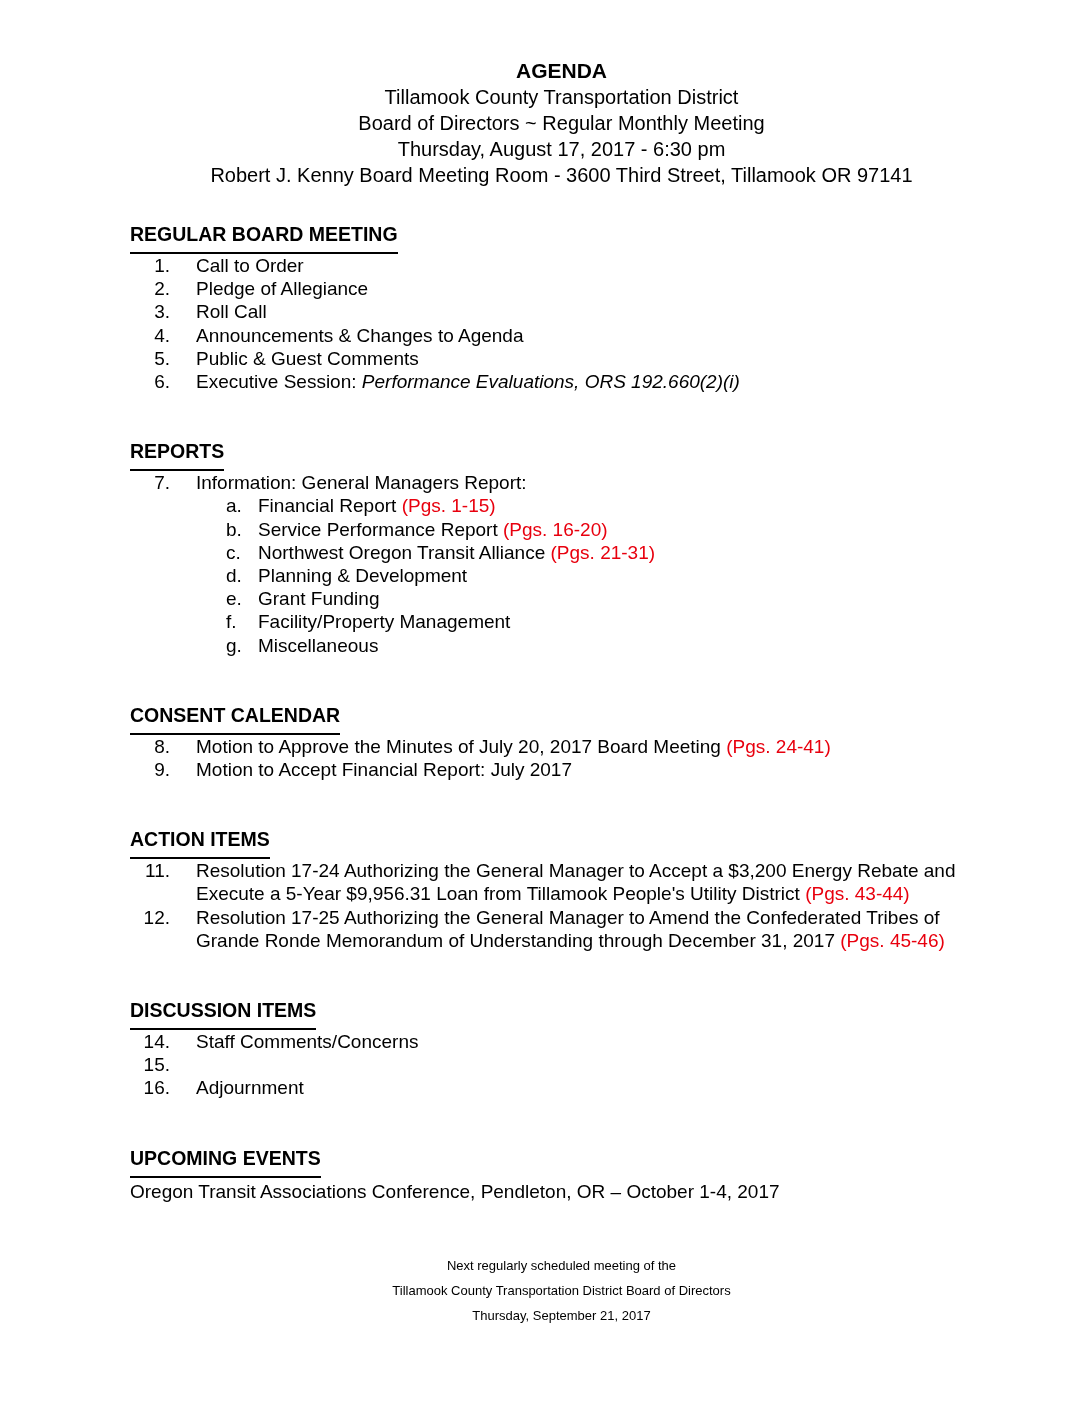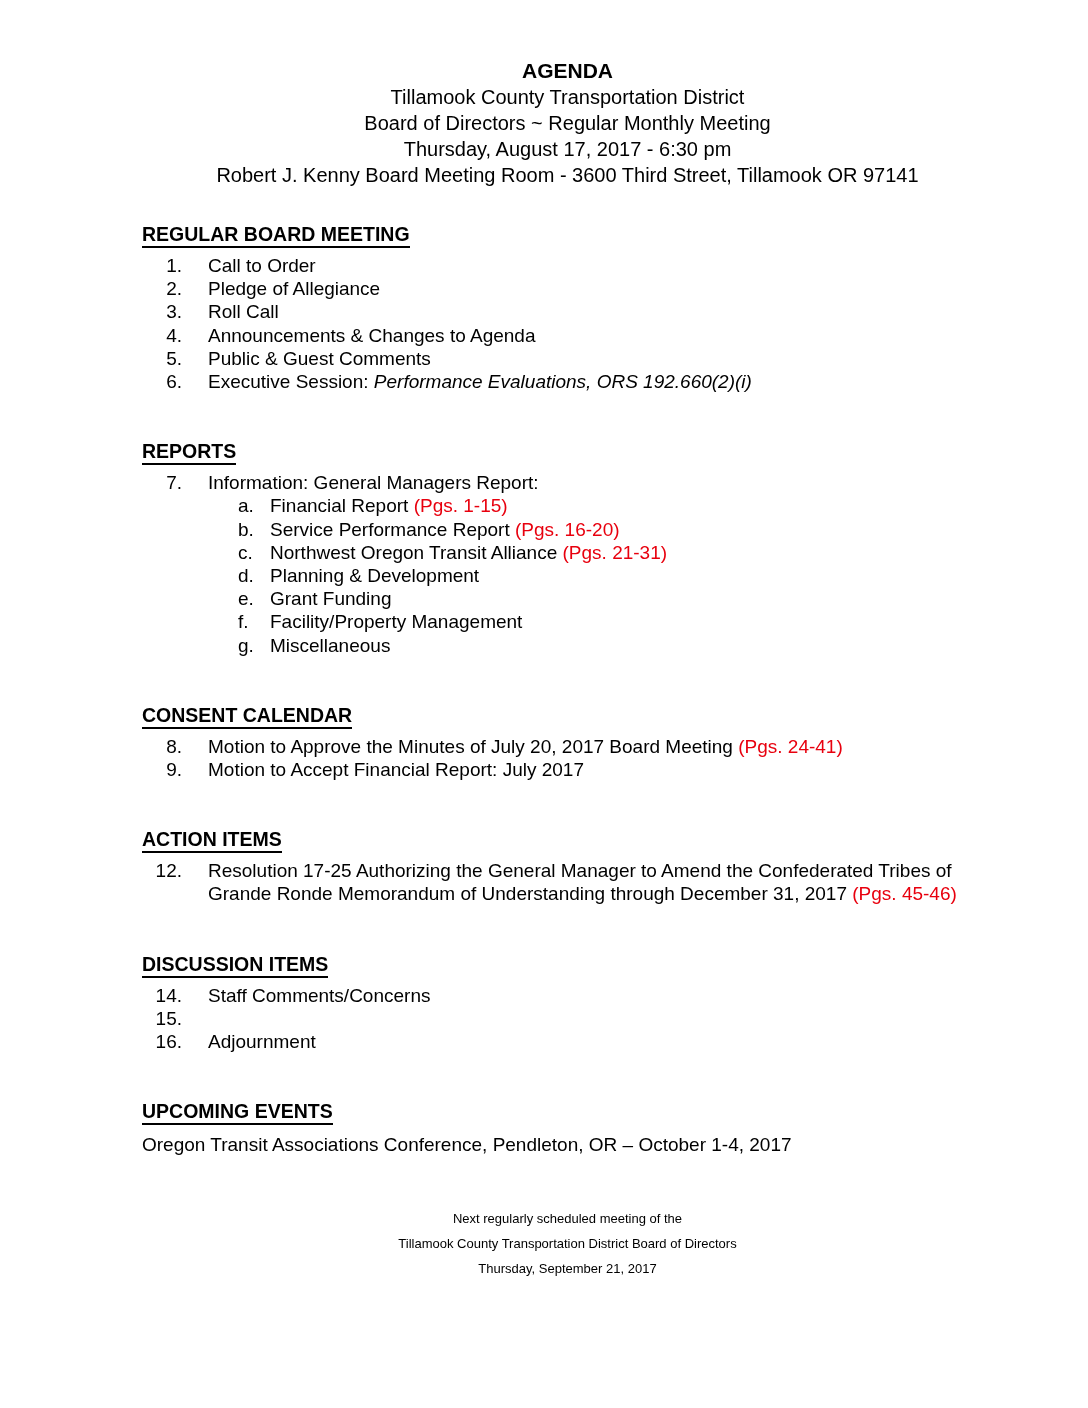--- a/index.html
+++ b/index.html
@@ -6,42 +6,41 @@
   html, body { background: #ffffff; }
   body {
     width: 1088px;
     height: 1408px;
     font-family: "Liberation Sans", "DejaVu Sans", sans-serif;
     color: #000000;
     overflow: hidden;
   }
   .doc {
     padding: 58px 95px 0 130px;
-    margin-left: 12px;
   }
   .doc-header {
     text-align: center;
     font-size: 20px;
     line-height: 26px;
   }
   .doc-header .doc-title {
     font-weight: bold;
     font-size: 21px;
   }
   .sections .section { margin-top: 47px; }
   .sections .section:first-child { margin-top: 35px; }
   .section-heading {
     font-weight: bold;
     font-size: 19.5px;
     line-height: 23px;
     margin-bottom: 8px;
   }
   .section-heading > span {
     border-bottom: 2.5px solid #000;
-    padding-bottom: 1px;
+    padding-bottom: 7px;
   }
   .item {
     display: flex;
     font-size: 19px;
     line-height: 23.2px;
   }
   .item .num {
     width: 40px;
     flex-shrink: 0;
     text-align: right;
@@ -157,20 +156,24 @@
           <span class="itext"><span>Motion to Approve the Minutes of July 20, 2017 Board Meeting </span><span class="page-ref">(Pgs. 24-41)</span></span>
         </div>
         <div class="item">
           <span class="num">9.</span>
           <span class="itext"><span>Motion to Accept Financial Report: July 2017</span></span>
         </div>
       </div>
       <div class="section">
         <div class="section-heading"><span>ACTION ITEMS</span></div>
         <div class="item">
+          <span class="num">11.</span>
+          <span class="itext"><span>Resolution 17-24 Authorizing the General Manager to Accept a $3,200 Energy Rebate and Execute a 5-Year $9,956.31 Loan from Tillamook People's Utility District </span><span class="page-ref">(Pgs. 43-44)</span></span>
+        </div>
+        <div class="item">
           <span class="num">12.</span>
           <span class="itext"><span>Resolution 17-25 Authorizing the General Manager to Amend the Confederated Tribes of Grande Ronde Memorandum of Understanding through December 31, 2017 </span><span class="page-ref">(Pgs. 45-46)</span></span>
         </div>
       </div>
       <div class="section">
         <div class="section-heading"><span>DISCUSSION ITEMS</span></div>
         <div class="item">
           <span class="num">14.</span>
           <span class="itext"><span>Staff Comments/Concerns</span></span>
         </div>

